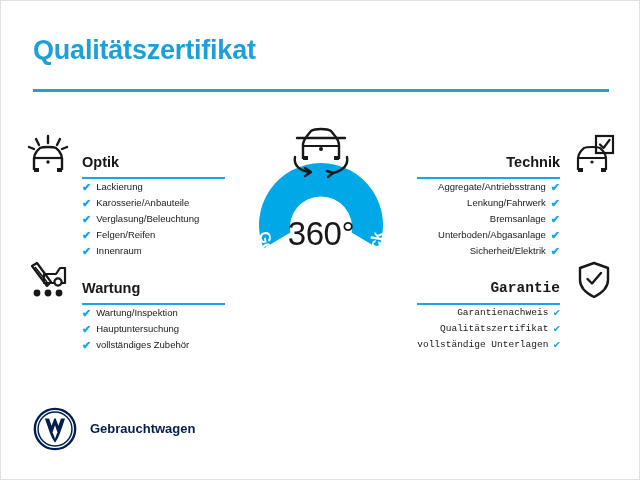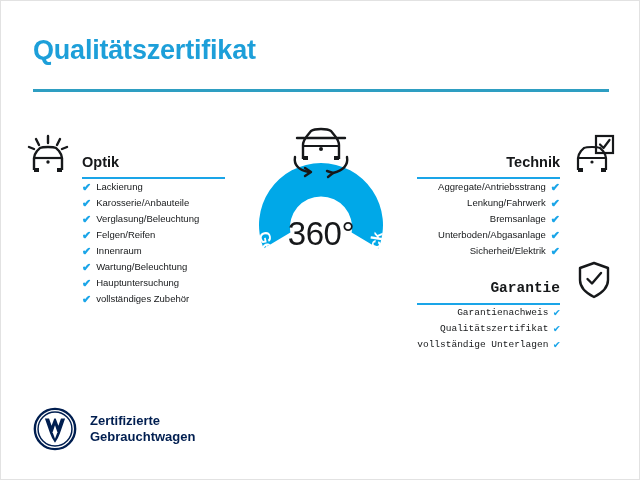--- a/index.html
+++ b/index.html
@@ -207,24 +207,39 @@
           <span>Felgen/Reifen</span>
         </li>
       <li>
           <span class="check">✔</span>
           <span>Innenraum</span>
         </li>
     </ul>
   </div>
 
   <div class="section sec-wartung left">
+    <div class="sec-head">
+      <div class="sec-icon">
+        <svg width="42" height="40" viewBox="0 0 42 40">
+          <path d="M5 6 L10 3 L24 22 L20 26 Z" stroke="#16181a" stroke-width="2.2" fill="none" stroke-linejoin="round"></path>
+          <line x1="8" y1="7" x2="20" y2="22" stroke="#16181a" stroke-width="1.6"></line>
+          <path d="M17 23 L17 14 L29 14 L33 8 L38 8 L38 23 Z" stroke="#16181a" stroke-width="2.2" fill="none" stroke-linejoin="round"></path>
+          <circle cx="31" cy="22" r="3.6" stroke="#16181a" stroke-width="2.2" fill="#ffffff"></circle>
+          <circle cx="10" cy="33" r="3.4" fill="#16181a"></circle>
+          <circle cx="21" cy="33" r="3.4" fill="#16181a"></circle>
+          <circle cx="32" cy="33" r="3.4" fill="#16181a"></circle>
+        </svg>
+      </div>
+      <div class="sec-title">Wartung</div>
+      <div class="sec-underline"></div>
+    </div>
     <ul class="sec-list">
       <li>
           <span class="check">✔</span>
-          <span>Wartung/Beleuchtung</span>
+          <span>Wartung/Inspektion</span>
         </li>
       <li>
           <span class="check">✔</span>
           <span>Hauptuntersuchung</span>
         </li>
       <li>
           <span class="check">✔</span>
           <span>vollständiges Zubehör</span>
         </li>
     </ul>
@@ -325,18 +340,17 @@
   </div>
 
   <div class="footer">
     <svg class="vw-logo" viewBox="0 0 48 48">
       <circle cx="24" cy="24" r="22" fill="none" stroke="#001e50" stroke-width="2.6"></circle>
       <circle cx="24" cy="24" r="18.5" fill="none" stroke="#001e50" stroke-width="1.6"></circle>
       <path d="M13 12.5 L17.5 12.5 L20.3 20.5 L23.2 12.5 L24.8 12.5 L27.7 20.5 L30.5 12.5 L35 12.5 L29.3 29 Q27.5 34.5 24 39 Q20.5 34.5 18.7 29 Z" fill="#001e50"></path>
       <path d="M24 20 L26.6 27.5 L24 34.5 L21.4 27.5 Z" fill="#ffffff"></path>
     </svg>
     <div class="footer-text">
-      <div>Zertifizierte</div>
       <div>Gebrauchtwagen</div>
     </div>
   </div>
 
 </div>
 
 </body></html>

